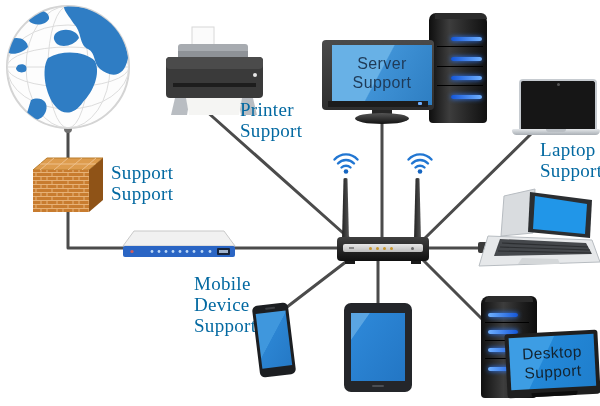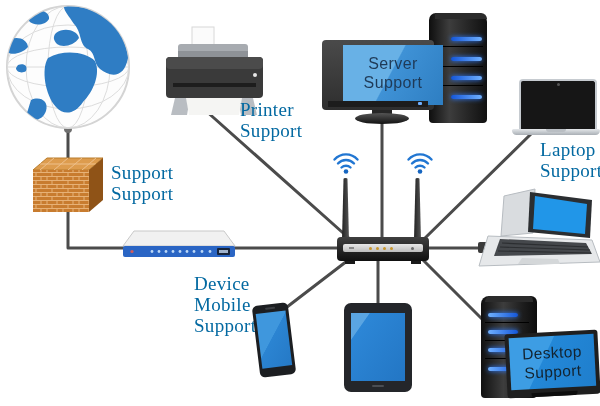--- a/index.html
+++ b/index.html
@@ -121,21 +121,21 @@
     <div class="abs" style="left:22px;top:44px;width:31px;height:4px;border-radius:2px;background:linear-gradient(90deg,#1456d8,#6fb0ff);box-shadow:0 0 5px #2d7bff;"></div>
     <div class="abs" style="left:22px;top:63px;width:31px;height:4px;border-radius:2px;background:linear-gradient(90deg,#1456d8,#6fb0ff);box-shadow:0 0 5px #2d7bff;"></div>
     <div class="abs" style="left:22px;top:82px;width:31px;height:4px;border-radius:2px;background:linear-gradient(90deg,#1456d8,#6fb0ff);box-shadow:0 0 5px #2d7bff;"></div>
     <div class="abs" style="left:8px;top:33px;width:46px;height:1px;background:#000;"></div>
     <div class="abs" style="left:8px;top:53px;width:46px;height:1px;background:#000;"></div>
     <div class="abs" style="left:8px;top:72px;width:46px;height:1px;background:#000;"></div>
   </div>
 
   <div class="abs" style="left:322px;top:40px;width:112px;height:70px;
        background:linear-gradient(180deg,#4a4a4a,#2e2e2e);border-radius:4px;padding:0;">
-    <div class="abs" style="left:21px;top:5px;width:100px;height:60px;
+    <div class="abs" style="left:10px;top:5px;width:100px;height:60px;
          background:linear-gradient(118deg,#68b1e6 47%,#3f92d6 48%,#2e7ec2 100%);">
       <div class="scrtext" style="margin-top:9px;">
         <span>Server</span>
           <span>Support</span>
       </div>
     </div>
     <div class="abs" style="left:6px;top:61px;width:100px;height:6px;background:#1c1c1c;"></div>
     <div class="abs" style="left:96px;top:62px;width:4px;height:3px;background:#6fb0ff;border-radius:1px;"></div>
   </div>
   <div class="abs" style="left:372px;top:110px;width:20px;height:7px;background:#262626;"></div>
@@ -196,22 +196,22 @@
       <div class="abs" style="left:40px;top:3px;width:3px;height:3px;border-radius:50%;background:#c9962c;"></div>
       <div class="abs" style="left:47px;top:3px;width:3px;height:3px;border-radius:50%;background:#c9962c;"></div>
       <div class="abs" style="left:6px;top:3px;width:5px;height:2px;background:#8a8a8a;"></div>
       <div class="abs" style="left:68px;top:3px;width:3px;height:3px;border-radius:50%;background:#6a6a6a;"></div>
     </div>
     <div class="abs" style="left:8px;bottom:-3px;width:10px;height:3px;background:#1a1a1a;"></div>
     <div class="abs" style="left:74px;bottom:-3px;width:10px;height:3px;background:#1a1a1a;"></div>
   </div>
 
   <div class="abs label" style="left:194px;top:273px;">
-    <span>Device</span>
-      <span>Mobile</span>
+    <span>Mobile</span>
+      <span>Device</span>
       <span>Support</span>
   </div>
 
   <div class="abs" style="left:256px;top:304px;width:36px;height:72px;
        background:#1c1e21;border-radius:5px;transform:rotate(-7deg);">
     <div class="abs" style="left:3px;top:8px;width:30px;height:55px;
          background:linear-gradient(125deg,#3f97dd 45%,#2b84d2 46%,#2579c6 100%);"></div>
     <div class="abs" style="left:13px;top:3px;width:10px;height:2px;border-radius:1px;background:#3b3e42;"></div>
   </div>
 

